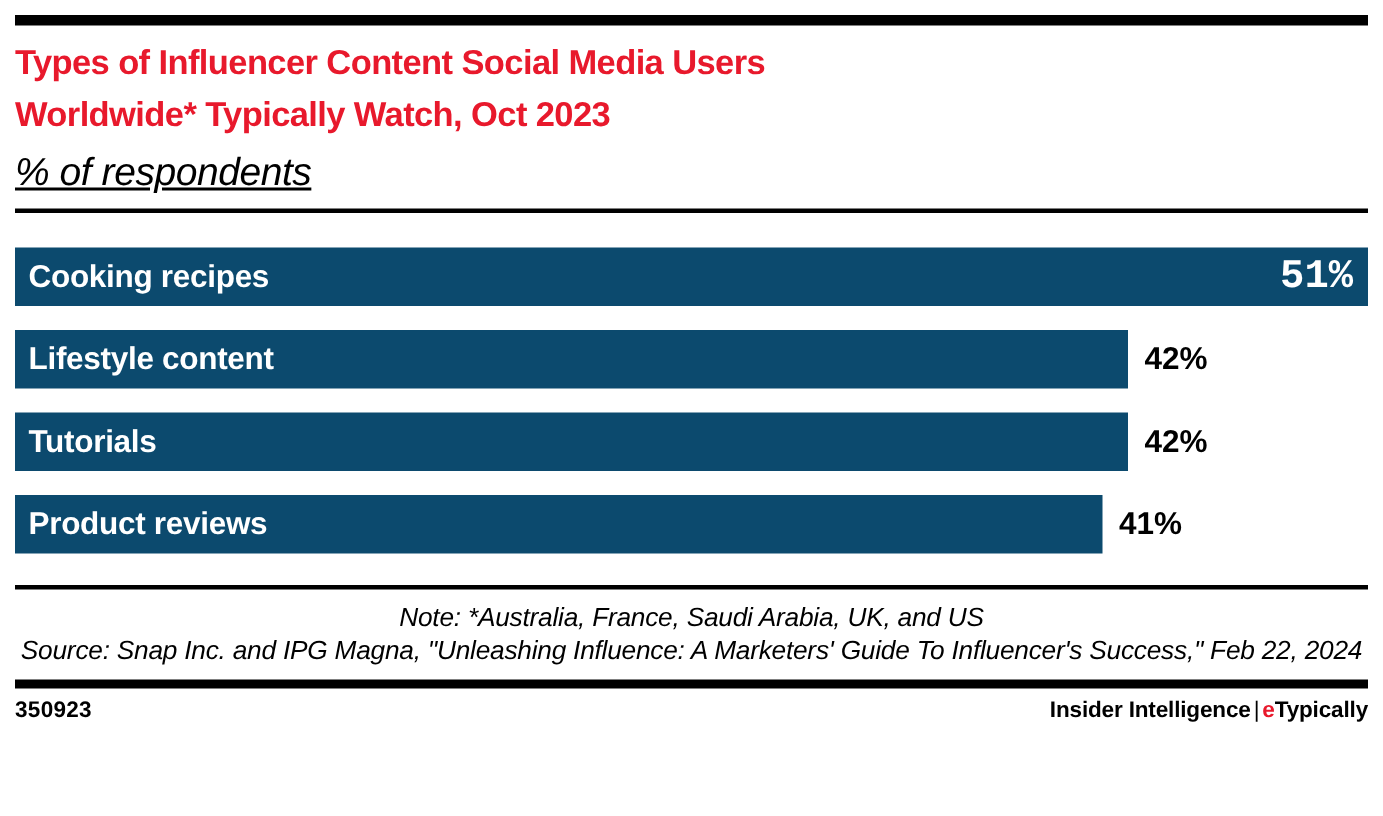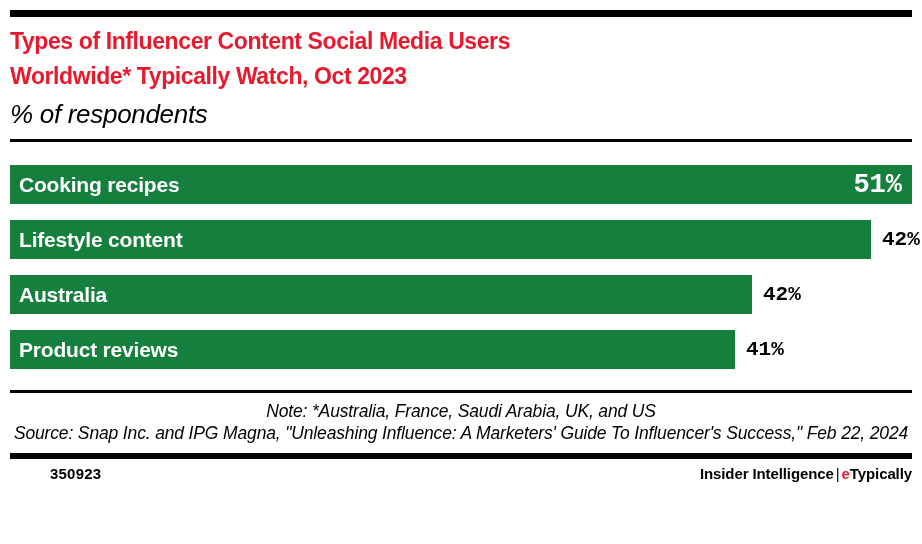--- a/index.html
+++ b/index.html
@@ -51,39 +51,40 @@
     margin: 0;
     white-space: pre-line;
   }
   .chart-subtitle {
     color: #000000;
     font-style: italic;
     font-size: 26px;
     line-height: 32px;
     margin: 4px 0 0 0;
     letter-spacing: -0.3px;
+    text-decoration: underline;
   }
   .header-rule-wrap {
     padding-top: 9px;
   }
 
   
   .chart-area {
     padding-top: 23px;
   }
   .bar-row {
     position: relative;
     height: 39px;
     margin-bottom: 16px;
     display: flex;
     align-items: stretch;
   }
   .bar-row:last-child { margin-bottom: 0; }
   .bar {
-    background: #15803d;
+    background: #0c4a6e;
     display: flex;
     align-items: center;
     justify-content: space-between;
     box-sizing: border-box;
     padding: 0 10px 0 9px;
     flex: 0 0 auto;
     text-align: center;
   }
   .bar-label {
     color: #ffffff;
@@ -96,21 +97,21 @@
   .value-inside {
     color: #ffffff;
     font-family: Liberation Mono, monospace;
     font-weight: bold;
     font-size: 27px;
     padding-left: 14px;
     white-space: nowrap;
   }
   .value-outside {
     color: #000000;
-    font-family: Liberation Mono, monospace;
+    font-family: Liberation Sans, sans-serif;
     font-weight: bold;
     font-size: 21px;
     display: flex;
     align-items: center;
     padding-left: 11px;
     white-space: nowrap;
   }
 
   
   .notes-rule-wrap { padding-top: 21px; }
@@ -127,21 +128,21 @@
   
   .footer-rule-wrap { padding-top: 9px; }
   .footer {
     display: flex;
     justify-content: space-between;
     align-items: center;
     padding-top: 6px;
     font-weight: bold;
     font-size: 15px;
   }
-  .footer-id { letter-spacing: 0.2px; margin-left: 40px; }
+  .footer-id { letter-spacing: 0.2px; }
   .footer-brand { letter-spacing: -0.1px; }
   .brand-sep { padding: 0 2px; font-weight: normal; }
   .brand-e { color: #E8192C; }
 </style>
 </head>
 <body>
 
 <div class="page">
 
   <div class="rule-top"></div>
@@ -159,29 +160,29 @@
   <div class="chart-area">
 
     <div class="bar-row">
       <div class="bar" style="width:902px">
         <span class="bar-label">Cooking recipes</span>
         <span class="value-inside">51%</span>
       </div>
     </div>
 
     <div class="bar-row">
-      <div class="bar" style="width:861px">
+      <div class="bar" style="width:742px">
         <span class="bar-label">Lifestyle content</span>
       </div>
       <span class="value-outside">42%</span>
     </div>
 
     <div class="bar-row">
       <div class="bar" style="width:742px">
-        <span class="bar-label">Australia</span>
+        <span class="bar-label">Tutorials</span>
       </div>
       <span class="value-outside">42%</span>
     </div>
 
     <div class="bar-row">
       <div class="bar" style="width:725px">
         <span class="bar-label">Product reviews</span>
       </div>
       <span class="value-outside">41%</span>
     </div>

